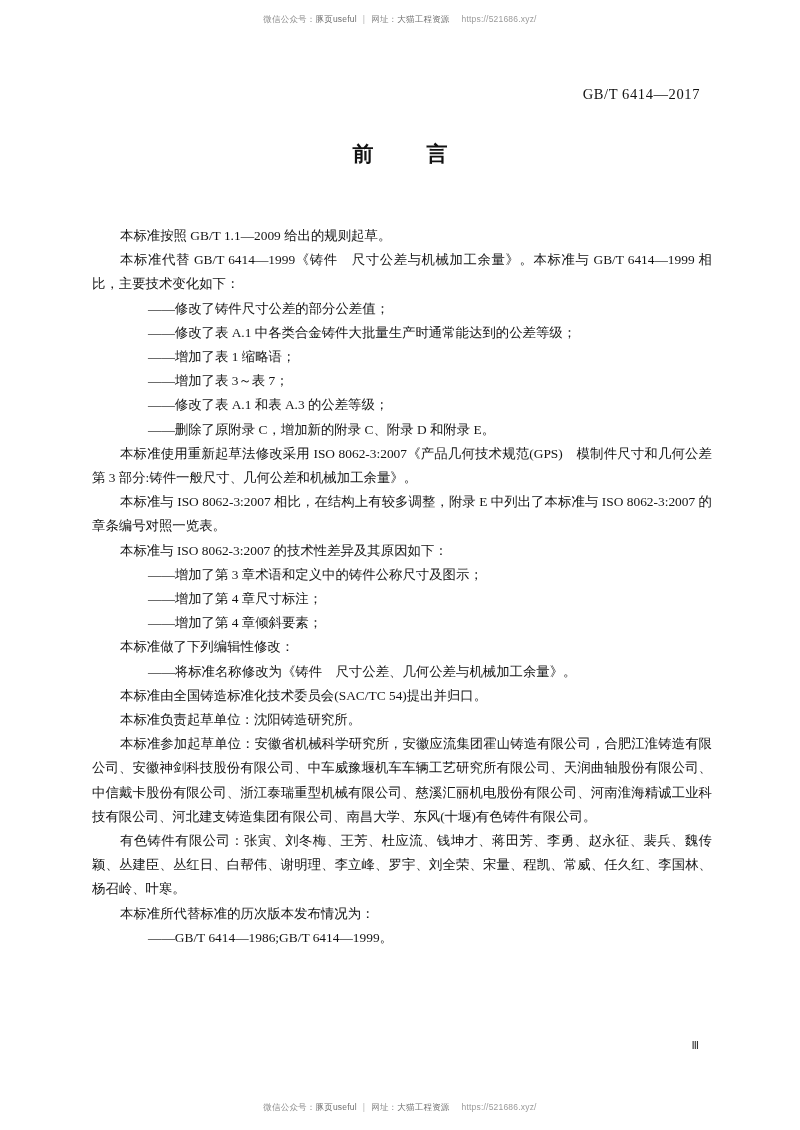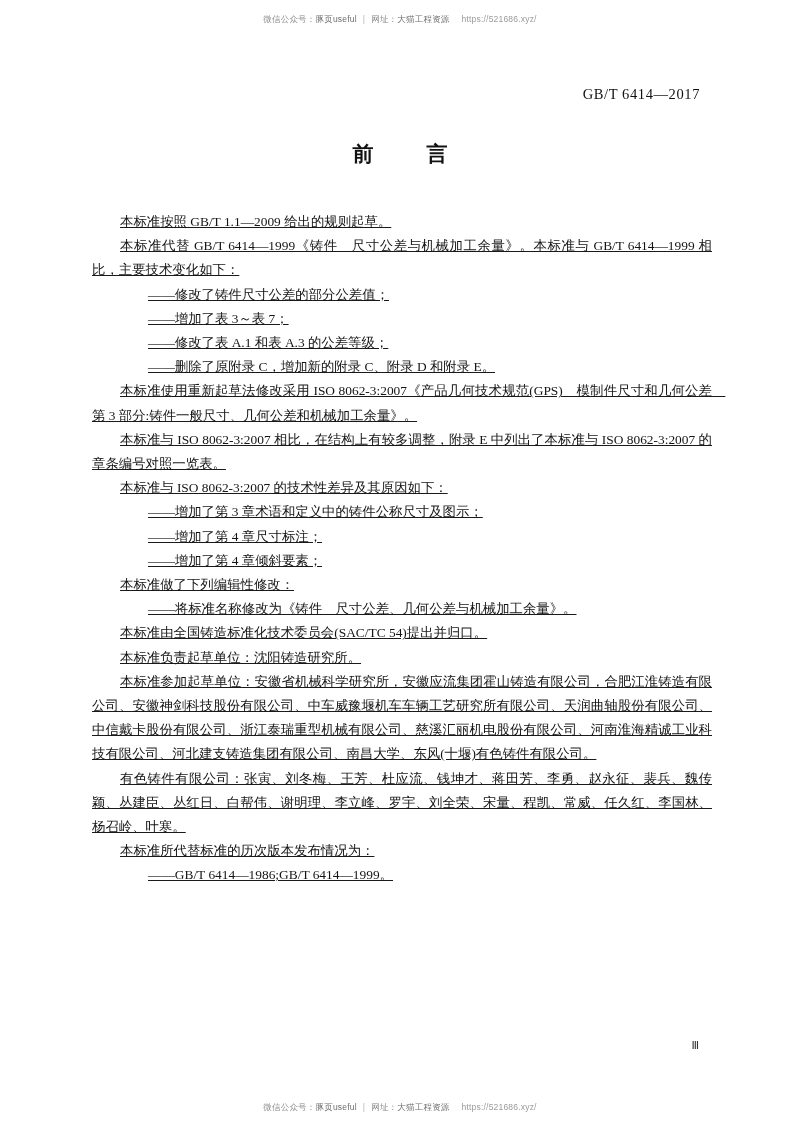--- a/index.html
+++ b/index.html
@@ -69,24 +69,23 @@
     font-size: 21px;
     font-weight: bold;
     letter-spacing: 16px;
     text-indent: 16px;
     color: #111;
   }
 
   
   .body-block {
     position: absolute;
-    top: 210px;
+    top: 224px;
     left: 92px;
     width: 620px;
-    text-decoration: underline;
   }
 
   p.para {
     margin: 0;
     font-size: 13.4px;
     line-height: 24.2px;
     text-align: justify;
     text-justify: inter-ideograph;
     color: #141414;
   }
@@ -118,20 +117,22 @@
   </div>
 
   <div class="std-number">GB/T 6414—2017</div>
 
   <div class="doc-title">前　言</div>
 
   <div class="body-block">
     <p class="para indent">本标准按照 GB/T 1.1—2009 给出的规则起草。</p>
     <p class="para indent">本标准代替 GB/T 6414—1999《铸件　尺寸公差与机械加工余量》。本标准与 GB/T 6414—1999 相比，主要技术变化如下：</p>
     <p class="para dash">——修改了铸件尺寸公差的部分公差值；</p>
+    <p class="para dash">——修改了表 A.1 中各类合金铸件大批量生产时通常能达到的公差等级；</p>
+    <p class="para dash">——增加了表 1 缩略语；</p>
     <p class="para dash">——增加了表 3～表 7；</p>
     <p class="para dash">——修改了表 A.1 和表 A.3 的公差等级；</p>
     <p class="para dash">——删除了原附录 C，增加新的附录 C、附录 D 和附录 E。</p>
     <p class="para indent">本标准使用重新起草法修改采用 ISO 8062-3:2007《产品几何技术规范(GPS)　模制件尺寸和几何公差　第 3 部分:铸件一般尺寸、几何公差和机械加工余量》。</p>
     <p class="para indent">本标准与 ISO 8062-3:2007 相比，在结构上有较多调整，附录 E 中列出了本标准与 ISO 8062-3:2007 的章条编号对照一览表。</p>
     <p class="para indent">本标准与 ISO 8062-3:2007 的技术性差异及其原因如下：</p>
     <p class="para dash">——增加了第 3 章术语和定义中的铸件公称尺寸及图示；</p>
     <p class="para dash">——增加了第 4 章尺寸标注；</p>
     <p class="para dash">——增加了第 4 章倾斜要素；</p>
     <p class="para indent">本标准做了下列编辑性修改：</p>

